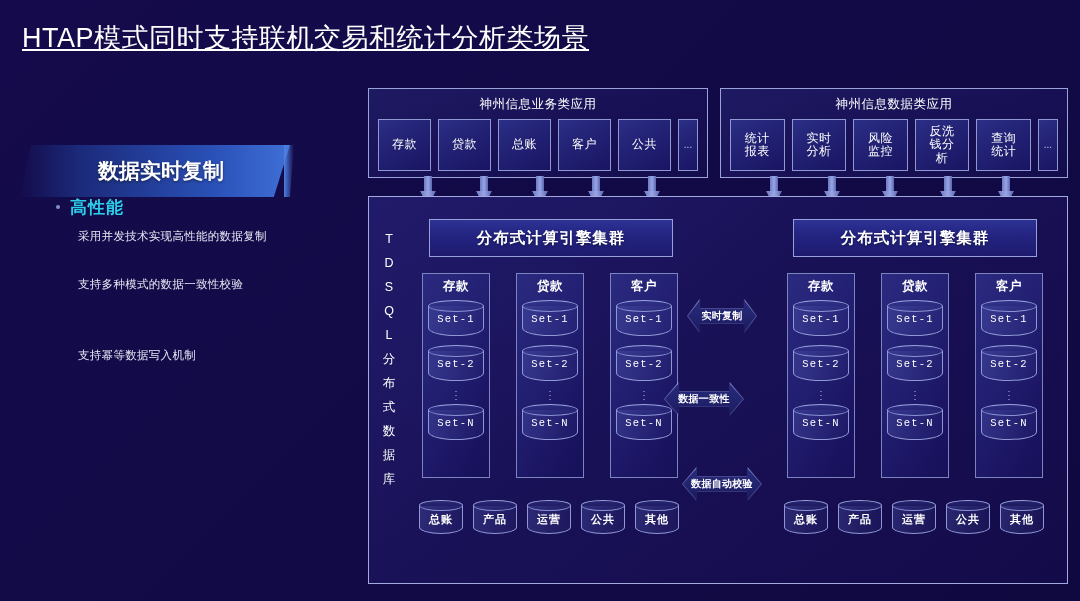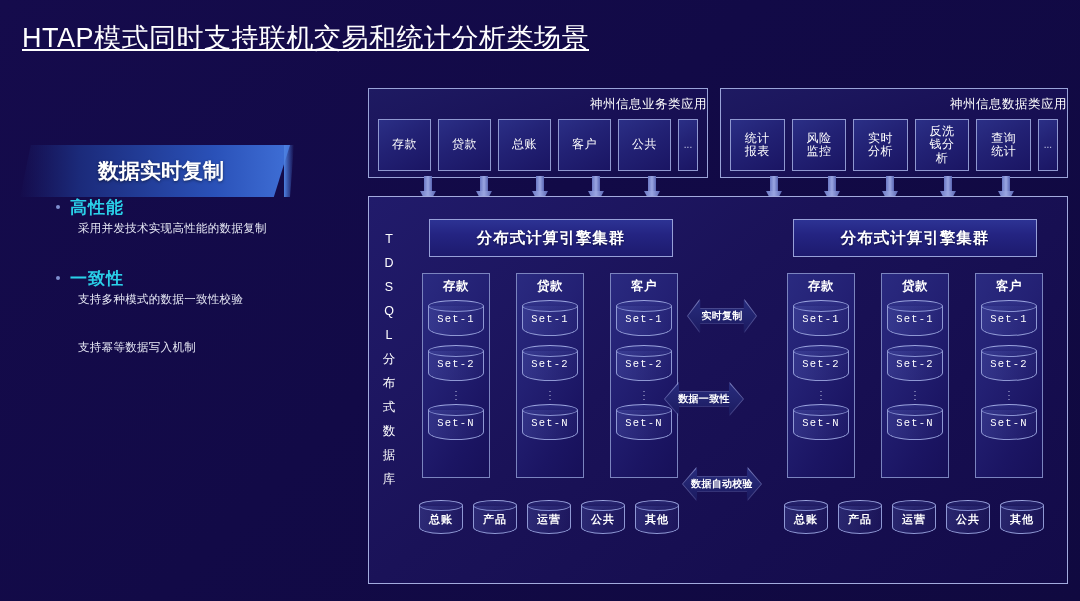--- a/index.html
+++ b/index.html
@@ -51,34 +51,34 @@
   .feat .head {
     display: flex; align-items: baseline; gap: 10px;
     font-size: 17px; font-weight: bold; color: #2ad0e8;
     letter-spacing: 1px;
   }
   .feat .head .bullet {
     display: inline-block; width: 4px; height: 4px; border-radius: 50%;
     background: #7f8fcf; position: relative; top: -4px; flex: 0 0 auto;
   }
   .feat .desc {
-    margin-left: 22px; margin-top: 2px;
+    margin-left: 22px; margin-top: 10px;
     font-size: 11.5px; color: #e8eaf6; letter-spacing: .3px;
   }
 
   
   #diagram { position: absolute; left: 368px; top: 88px; width: 700px; height: 496px; }
 
   .appbox {
     position: absolute; top: 0; height: 90px;
     border: 1px solid #9aa3d8;
     background: linear-gradient(160deg, #1e1a62 0%, #181055 55%, #140d4c 100%);
   }
   .appbox .apptitle {
-    text-align: right; color: #ffffff; font-size: 12.5px;
+    text-align: center; color: #ffffff; font-size: 12.5px;
     padding-top: 7px; letter-spacing: .5px; font-weight: 500;
   }
   .appbox .approw {
     display: flex; align-items: stretch; justify-content: center;
     gap: 7px; padding: 6px 9px 0 9px; height: 58px;
   }
   .appcell {
     flex: 1 1 0; display: flex; align-items: center; justify-content: center;
     text-align: center;
     border: 1px solid #8f98d0;
@@ -200,24 +200,20 @@
 
   <div class="feat" style="top:196px">
     <div class="head">
       <span class="bullet"></span>
       <span>高性能</span>
     </div>
     <div class="desc">采用并发技术实现高性能的数据复制</div>
   </div>
 
   <div class="feat" style="top:267px">
-    <div class="head">
-      <span class="bullet"></span>
-      <span>一致性</span>
-    </div>
     <div class="desc">支持多种模式的数据一致性校验</div>
   </div>
 
   <div class="feat" style="top:338px">
     <div class="desc">支持幂等数据写入机制</div>
   </div>
 
   <div id="diagram">
 
     <div class="appbox" style="left:0; width:340px;">
@@ -230,24 +226,24 @@
         <div class="appcell">公共</div>
         <div class="appcell more">...</div>
       </div>
     </div>
 
     <div class="appbox" style="left:352px; width:348px;">
       <div class="apptitle">神州信息数据类应用</div>
       <div class="approw">
         <div class="appcell" style="white-space:pre-line">统计
 报表</div>
+        <div class="appcell" style="white-space:pre-line">实时
+分析</div>
         <div class="appcell" style="white-space:pre-line">风险
 监控</div>
-        <div class="appcell" style="white-space:pre-line">实时
-分析</div>
         <div class="appcell" style="white-space:pre-line">反洗
 钱分
 析</div>
         <div class="appcell" style="white-space:pre-line">查询
 统计</div>
         <div class="appcell more">...</div>
       </div>
     </div>
 
     <div class="downarrows" style="left:0; top:88px; width:340px;">

